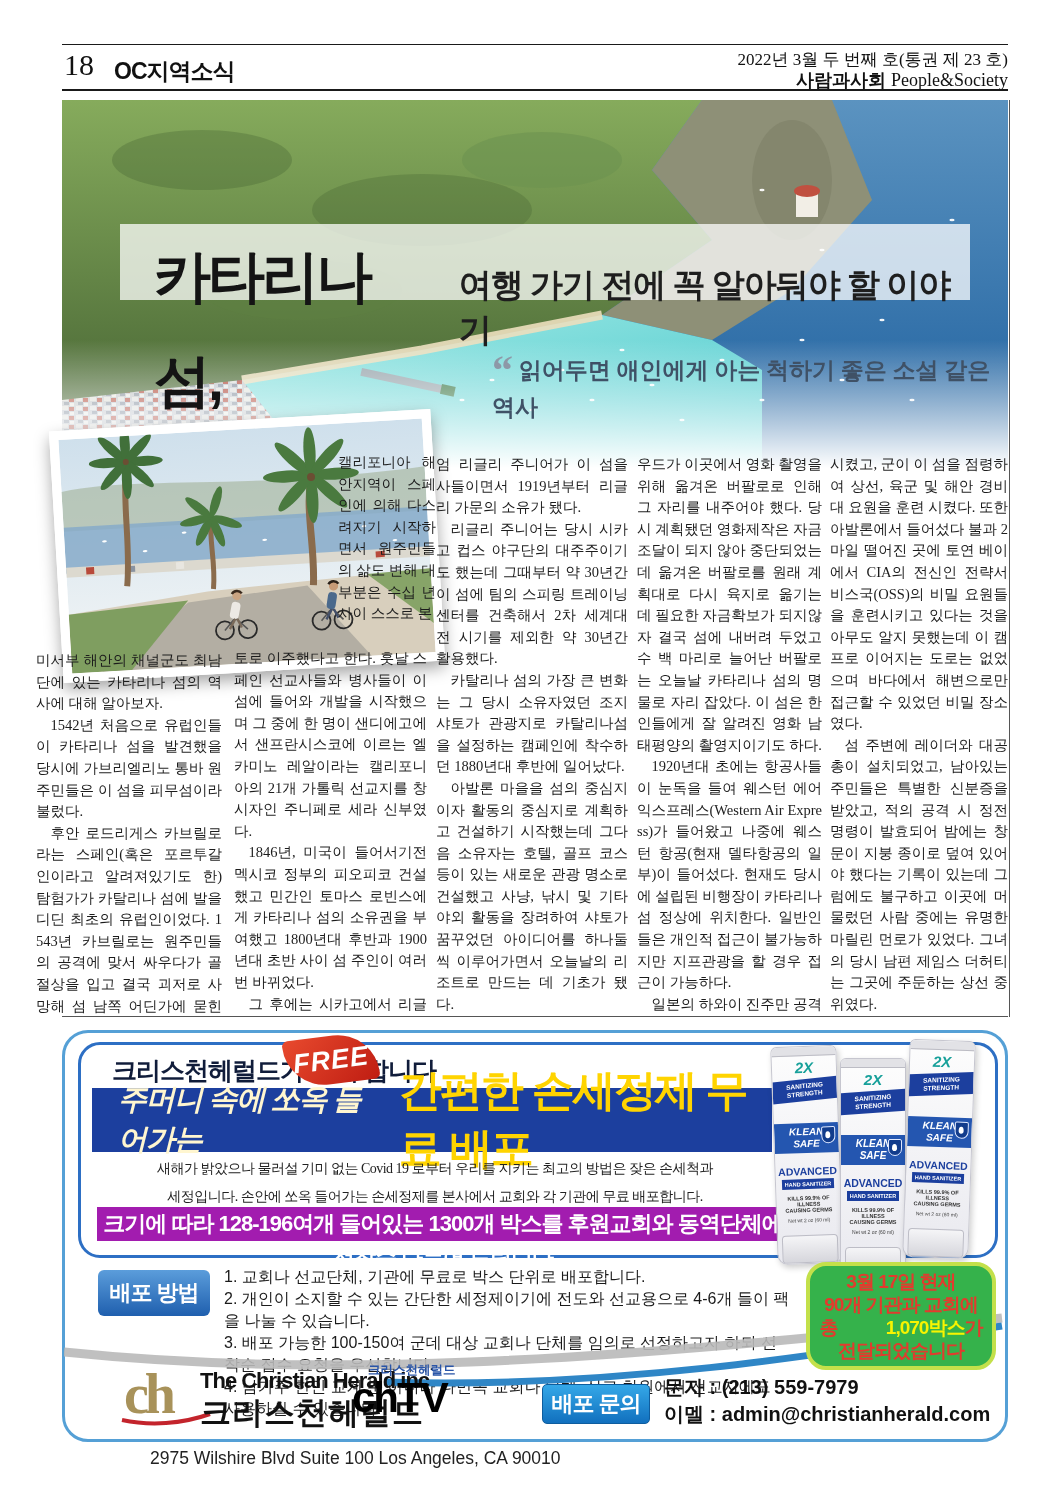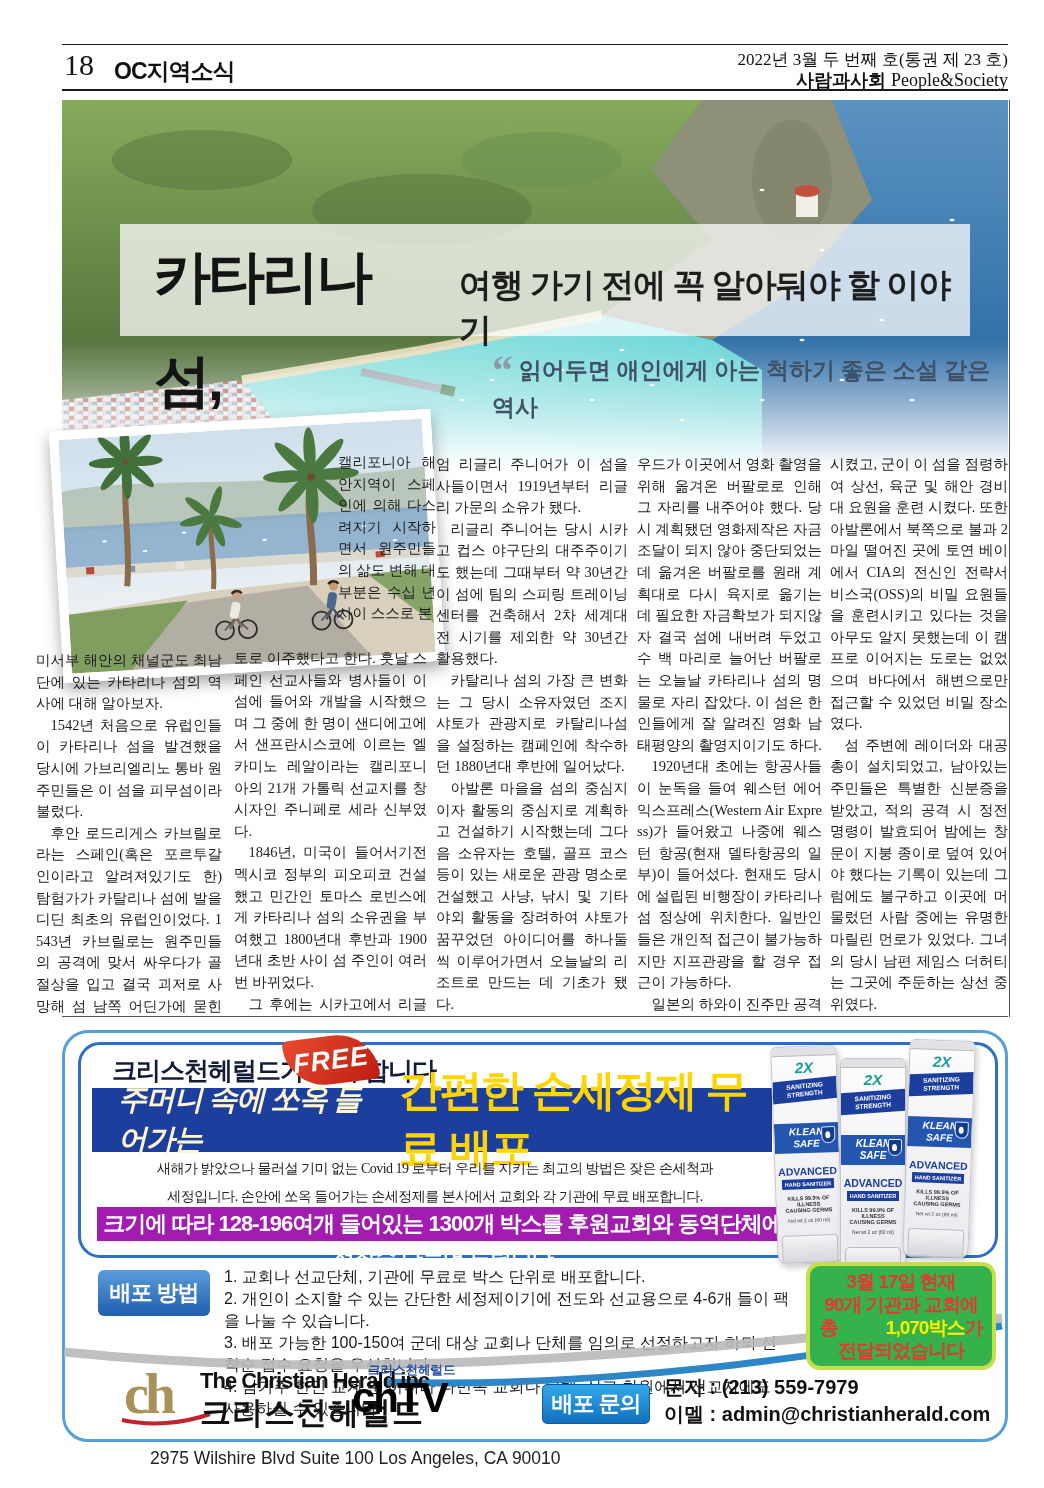--- a/index.html
+++ b/index.html
@@ -9,21 +9,21 @@
   
   .rule{background:#1a1a1a;}
   .page-num{font-family:"Liberation Serif",serif;font-size:30px;color:#111;}
   .section-title{font-size:23px;font-weight:bold;letter-spacing:-1px;color:#111;}
   .issue-info{font-family:"Liberation Serif",serif;font-size:17px;color:#111;text-align:right;width:420px;}
   .category{font-size:18px;color:#111;text-align:right;width:420px;}
   .category .kr{font-weight:bold;}
   .category .en{font-family:"Liberation Serif",serif;}
   
   .hero{left:62px;top:100px;width:946px;height:368px;}
-  .title-band{left:120px;top:224px;width:850px;height:112px;background:rgba(255,255,255,0.74);
+  .title-band{left:120px;top:224px;width:850px;height:76px;background:rgba(255,255,255,0.74);
       display:flex;align-items:baseline;padding-left:34px;box-sizing:border-box;}
   .title-main{font-size:57px;font-weight:800;letter-spacing:-3px;color:#141414;line-height:104px;}
   .title-sub{font-family:"Liberation Serif",serif;font-size:33px;font-weight:600;color:#1e1e1e;
       margin-left:16px;letter-spacing:-1px;}
   .quote{left:448px;top:352px;width:552px;font-family:"Liberation Serif",serif;
       font-size:23px;font-weight:600;color:#3f5166;line-height:37px;}
   .quote .qmark{font-size:42px;font-weight:800;color:#8d99a7;vertical-align:-6px;line-height:0;}
   .quote .l1{margin-left:44px;}
   .quote .l2{margin-left:14px;}
   
@@ -76,21 +76,21 @@
       border-radius:50% 50% 50% 50%/60% 60% 40% 40%;}
   .tadv{position:absolute;top:118px;width:100%;text-align:center;color:#1c3f9e;font-size:10.5px;font-weight:900;}
   .tsub{position:absolute;top:132px;left:6px;right:6px;background:#1c3f9e;color:#fff;font-size:5.5px;
       font-weight:bold;text-align:center;padding:2px 0;}
   .tkills{position:absolute;top:148px;left:2px;right:2px;text-align:center;color:#333;font-size:5.5px;font-weight:bold;}
   .tnet{position:absolute;top:170px;width:100%;text-align:center;color:#444;font-size:5px;}
   .tcap{position:absolute;bottom:0;left:4px;width:54px;height:26px;background:linear-gradient(#f5f5f7,#d6d6dc);
       border:1px solid #bdbdc6;border-radius:4px;}
   
   .green-box{left:806px;top:1262px;width:182px;height:100px;background:#35b24b;border:4px solid #c3e04a;
-      border-radius:14px;z-index:6;display:flex;flex-direction:column;justify-content:center;
+      border-radius:20px;z-index:6;display:flex;flex-direction:column;justify-content:center;
       text-align:center;color:#e23b2e;font-size:19px;font-weight:800;line-height:23px;letter-spacing:-1px;}
   .green-box .hl{color:#f8f400;margin-left:44px;}
   .ch-mark{left:124px;top:1362px;font-family:"Liberation Serif",serif;font-size:56px;font-weight:800;
       color:#a8925a;letter-spacing:-4px;}
   .ch-name{left:200px;top:1368px;font-size:22px;font-weight:800;color:#111;letter-spacing:-1px;}
   .ch-kr{left:200px;top:1392px;font-size:31px;font-weight:800;color:#111;letter-spacing:1px;}
   .ch-addr{left:150px;top:1448px;font-family:Liberation Sans, sans-serif;font-size:17.5px;color:#222;}
   .tv-small{left:368px;top:1362px;font-size:12.5px;font-weight:bold;color:#2a55a8;}
   .tv-logo{left:352px;top:1374px;font-size:42px;font-weight:800;color:#000000;letter-spacing:-2px;}
   .inquiry-btn{left:542px;top:1384px;width:106px;height:38px;background:linear-gradient(#35a8e8,#1170be);
@@ -291,21 +291,21 @@
     <p>카탈리나 섬의 가장 큰 변화는 그 당시 소유자였던 조지 샤토가 관광지로 카탈리나섬을 설정하는 캠페인에 착수하던 1880년대 후반에 일어났다.</p>
     <p>아발론 마을을 섬의 중심지이자 활동의 중심지로 계획하고 건설하기 시작했는데 그다음 소유자는 호텔, 골프 코스 등이 있는 새로운 관광 명소로 건설했고 사냥, 낚시 및 기타 야외 활동을 장려하여 샤토가 꿈꾸었던 아이디어를 하나둘씩 이루어가면서 오늘날의 리조트로 만드는 데 기초가 됐다.</p>
     <p>1924년 당시 만 해도 이 섬에 존재하는 동물은 사람을 제외하고 여우가 제일 큰 동물이었지만 할리</p>
   </div>
 <div class="abs col" style="left:637px;top:454px;width:185px;height:562px">
     <p>우드가 이곳에서 영화 촬영을 위해 옮겨온 버팔로로 인해 그 자리를 내주어야 했다. 당시 계획됐던 영화제작은 자금 조달이 되지 않아 중단되었는데 옮겨온 버팔로를 원래 계획대로 다시 육지로 옮기는 데 필요한 자금확보가 되지않자 결국 섬에 내버려 두었고 수 백 마리로 늘어난 버팔로는 오늘날 카타리나 섬의 명물로 자리 잡았다. 이 섬은 한인들에게 잘 알려진 영화 남태평양의 촬영지이기도 하다.</p>
     <p>1920년대 초에는 항공사들이 눈독을 들여 웨스턴 에어 익스프레스(Western Air Express)가 들어왔고 나중에 웨스턴 항공(현재 델타항공의 일부)이 들어섰다. 현재도 당시에 설립된 비행장이 카타리나 섬 정상에 위치한다. 일반인들은 개인적 접근이 불가능하지만 지프관광을 할 경우 접근이 가능하다.</p>
     <p>일본의 하와이 진주만 공격 2주 후, 미서부까지 일본군이 처들어올 것을 염려한 미국은 카탈리나섬의 모든 관광 및 야구 훈련을 중단</p>
   </div>
 <div class="abs col" style="left:830px;top:454px;width:178px;height:562px">
-    <p>시켰고, 군이 이 섬을 점령하여 상선, 육군 및 해안 경비대 요원을 훈련 시켰다. 또한 아발론에서 북쪽으로 불과 2마일 떨어진 곳에 토연 베이에서 CIA의 전신인 전략서비스국(OSS)의 비밀 요원들을 훈련시키고 있다는 것을 아무도 알지 못했는데 이 캠프로 이어지는 도로는 없었으며 바다에서 해변으로만 접근할 수 있었던 비밀 장소였다.</p>
+    <p>시켰고, 군이 이 섬을 점령하여 상선, 육군 및 해안 경비대 요원을 훈련 시켰다. 또한 아발론에서 들어섰다 불과 2마일 떨어진 곳에 토연 베이에서 CIA의 전신인 전략서비스국(OSS)의 비밀 요원들을 훈련시키고 있다는 것을 아무도 알지 못했는데 이 캠프로 이어지는 도로는 없었으며 바다에서 해변으로만 접근할 수 있었던 비밀 장소였다.</p>
     <p>섬 주변에 레이더와 대공 총이 설치되었고, 남아있는 주민들은 특별한 신분증을 받았고, 적의 공격 시 정전 명령이 발효되어 밤에는 창문이 지붕 종이로 덮여 있어야 했다는 기록이 있는데 그럼에도 불구하고 이곳에 머물렀던 사람 중에는 유명한 마릴린 먼로가 있었다. 그녀의 당시 남편 제임스 더허티는 그곳에 주둔하는 상선 중위였다.</p>
     <p>결국 츄잉껌 판매로 벌어들인 자금이 카타리나라는 미국 최고의 리조트를 만들어 낸 셈이다. 오늘날도 이 섬은 리글리 가문의 소유로 운영 중이다.</p>
   </div>
 
 <div class="abs" style="left:62px;top:1016px;width:946px;height:1px;background:#555"></div>
 <div class="abs" style="left:1009px;top:100px;width:1px;height:917px;background:#555"></div>
 
 <div class="abs ad-box"></div>
 <div class="abs promo-box"></div>
 

